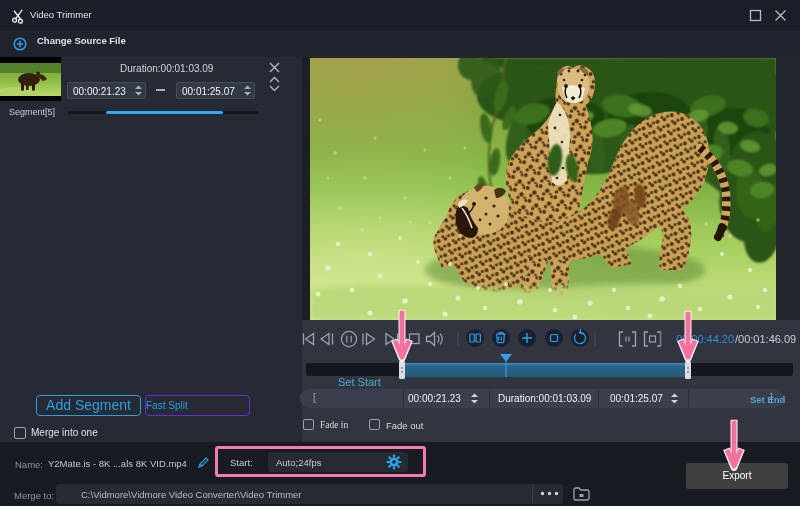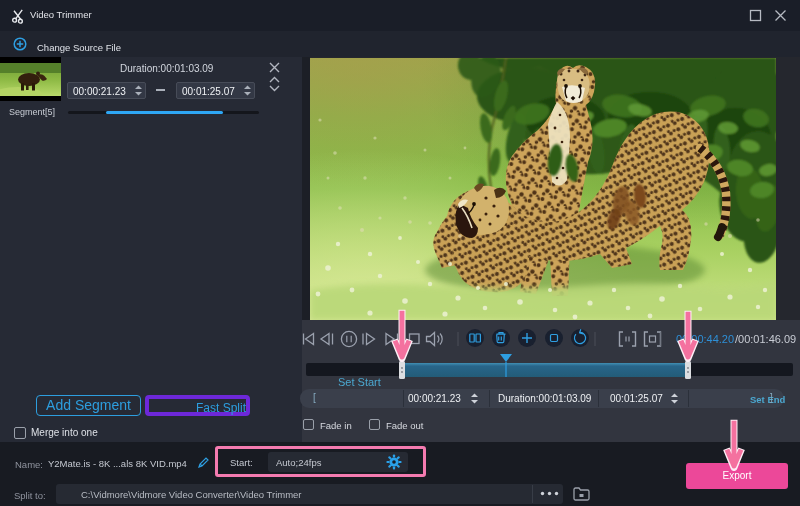--- a/index.html
+++ b/index.html
@@ -26,21 +26,21 @@
   </svg>
   <svg class="abs" style="left:774px;top:9px;" width="13" height="13" viewBox="0 0 13 13">
     <path d="M1.5 1.5 L11.5 11.5 M11.5 1.5 L1.5 11.5" stroke="#b6bac2" stroke-width="1.3"></path>
   </svg>
 
   <div class="abs" style="left:0;top:31px;width:800px;height:26px;background:#20242e;"></div>
   <svg class="abs" style="left:13px;top:37px;" width="14" height="14" viewBox="0 0 14 14">
     <circle cx="7" cy="7" r="5.8" fill="none" stroke="#2e9fe2" stroke-width="1.5"></circle>
     <path d="M7 3.8 V10.2 M3.8 7 H10.2" stroke="#2e9fe2" stroke-width="1.5"></path>
   </svg>
-  <div class="abs" style="left:37px;top:42px;font-size:9.5px;color:#dfe2e8;">Change Source File</div>
+  <div class="abs" style="left:37px;top:35px;font-size:9.5px;color:#dfe2e8;font-weight:bold;">Change Source File</div>
 
   <div class="abs" style="left:0;top:57px;width:302px;height:385px;background:#262a35;"></div>
 
   <div class="abs" style="left:0;top:57px;width:61px;height:44px;background:#000;"></div>
   <svg class="abs" style="left:0;top:63px;" width="61" height="33" viewBox="0 0 61 33">
     <defs>
       <linearGradient id="bearbg" x1="0" y1="0" x2="0" y2="1">
         <stop offset="0" stop-color="#6f9c33"></stop>
         <stop offset="0.5" stop-color="#8db944"></stop>
         <stop offset="1" stop-color="#b8d96a"></stop>
@@ -77,21 +77,21 @@
       <path d="M2 2 L11 11 M11 2 L2 11"></path>
       <path d="M2 21 L6.5 16.5 L11 21"></path>
       <path d="M2 25 L6.5 29.5 L11 25"></path>
     </g>
   </svg>
 
   <div class="abs" style="left:68px;top:111px;width:191px;height:3px;background:#14161c;border-radius:1.5px;"></div>
   <div class="abs" style="left:106px;top:111px;width:117px;height:3px;background:#2ea7f5;border-radius:1.5px;"></div>
 
   <div class="abs" style="left:36px;top:395px;width:105px;height:21px;border:1px solid #2d9edf;border-radius:4px;color:#2d9edf;font-size:14px;text-align:center;line-height:19px;">Add Segment</div>
-  <div class="abs" style="left:145px;top:395px;width:105px;height:21px;border:4px solid #6d28d9;border-radius:4px;color:#2d9edf;font-size:12px;text-align:right;line-height:19px;">Fast Split</div>
+  <div class="abs" style="left:145px;top:395px;width:105px;height:21px;border:1px solid #6d28d9;border-radius:4px;color:#2d9edf;font-size:10px;text-align:left;line-height:19px;">Fast Split</div>
 
   <div class="abs" style="left:14px;top:427px;width:12px;height:12px;border:1.5px solid #9aa0aa;border-radius:2px;"></div>
   <div class="abs" style="left:31px;top:427px;font-size:10px;color:#dde0e6;">Merge into one</div>
 
   <div class="abs" style="left:302px;top:57px;width:498px;height:263px;background:#25272e;"></div>
   <div class="abs" style="left:302px;top:57px;width:8px;height:263px;background:#1c1f26;"></div>
 
   <svg class="abs" style="left:310px;top:58px;" width="466" height="262" viewBox="0 0 466 262">
     <defs>
       <linearGradient id="grass" x1="0" y1="0" x2="0" y2="1">
@@ -444,21 +444,21 @@
   <div class="abs" style="left:610px;top:393px;font-size:10px;color:#eef0f3;">00:01:25.07</div>
   <svg class="abs" style="left:670px;top:393px;" width="9" height="11" viewBox="0 0 9 11">
     <path d="M1 4 L4.5 0.5 L8 4 Z" fill="#ced2d9"></path>
       <path d="M1 7 L4.5 10.5 L8 7 Z" fill="#ced2d9"></path>
   </svg>
   <div class="abs" style="left:688px;top:390px;width:1px;height:17px;background:#2b303a;"></div>
   <div class="abs" style="left:713px;top:394px;font-size:9.5px;font-weight:bold;color:#4ba7cf;white-space:nowrap;margin-left:37px;">Set End</div>
   <div class="abs" style="left:770px;top:392px;font-size:10px;color:#86abc0;">]</div>
 
   <div class="abs" style="left:303px;top:419px;width:11px;height:11px;border:1.5px solid #9aa0aa;border-radius:2px;"></div>
-  <div class="abs" style="left:320px;top:420px;font-size:9.5px;color:#d6d9df;">Fade in</div>
+  <div class="abs" style="left:320px;top:420px;font-size:9.5px;color:#d6d9df;font-family:Liberation Serif, serif;">Fade in</div>
   <div class="abs" style="left:369px;top:419px;width:11px;height:11px;border:1.5px solid #9aa0aa;border-radius:2px;"></div>
   <div class="abs" style="left:386px;top:420px;font-size:9.5px;color:#d6d9df;">Fade out</div>
 
   <div class="abs" style="left:0;top:442px;width:800px;height:64px;background:#181b22;"></div>
   <div class="abs" style="left:15px;top:459px;font-size:9.5px;color:#8f939e;">Name:</div>
   <div class="abs" style="left:48px;top:458px;font-size:9.5px;color:#c4c8d0;">Y2Mate.is - 8K ...als  8K VID.mp4</div>
   <svg class="abs" style="left:197px;top:456px;" width="13" height="13" viewBox="0 0 13 13">
     <path d="M2 11 L3 8 L9 2 L11 4 L5 10 Z M3 8 L5 10" fill="none" stroke="#2e9fe2" stroke-width="1.2"></path>
   </svg>
   <div class="abs" style="left:230px;top:457px;font-size:9.5px;color:#c4c8d0;">Start:</div>
@@ -476,23 +476,23 @@
         <rect x="6.9" y="12.4" width="2.2" height="3.2" rx="0.8" transform="rotate(45 8 8)"></rect>
         <rect x="0.4" y="6.9" width="3.2" height="2.2" rx="0.8" transform="rotate(45 8 8)"></rect>
         <rect x="12.4" y="6.9" width="3.2" height="2.2" rx="0.8" transform="rotate(45 8 8)"></rect>
       </g>
     </g>
     <circle cx="8" cy="8" r="1.8" fill="#181b22"></circle>
   </svg>
 
   <div class="abs" style="left:215px;top:446px;width:211px;height:31px;border:3px solid #f47bb0;border-radius:3px;"></div>
 
-  <div class="abs" style="left:686px;top:463px;width:102px;height:26px;background:#ec4899;border-radius:3px;color:#fff;font-size:10px;text-align:center;line-height:26px;">Export</div>
-
-  <div class="abs" style="left:14px;top:490px;font-size:9.5px;color:#8f939e;">Split to:</div>
+  <div class="abs" style="left:686px;top:463px;width:102px;height:26px;background:#404040;border-radius:3px;color:#fff;font-size:10px;text-align:center;line-height:26px;">Export</div>
+
+  <div class="abs" style="left:14px;top:490px;font-size:9.5px;color:#8f939e;">Merge to:</div>
   <div class="abs" style="left:56px;top:484px;width:507px;height:20px;background:#262a33;border-radius:3px;"></div>
   <div class="abs" style="left:63px;top:489px;font-size:9.5px;color:#b8bcc4;margin-left:18px;">C:\Vidmore\Vidmore Video Converter\Video Trimmer</div>
   <div class="abs" style="left:532px;top:485px;width:1px;height:18px;background:#383d47;"></div>
   <svg class="abs" style="left:540px;top:491px;" width="19" height="5" viewBox="0 0 19 5">
     <circle cx="2.5" cy="2.5" r="1.7" fill="#cfd3da"></circle>
       <circle cx="9.5" cy="2.5" r="1.7" fill="#cfd3da"></circle>
       <circle cx="16.5" cy="2.5" r="1.7" fill="#cfd3da"></circle>
   </svg>
   <svg class="abs" style="left:572px;top:485px;" width="19" height="18" viewBox="0 0 19 18">
     <path d="M2 4.5 a1.5 1.5 0 0 1 1.5 -1.5 H7 l1.5 2 H15.5 a1.5 1.5 0 0 1 1.5 1.5 V13.5 a1.5 1.5 0 0 1 -1.5 1.5 H3.5 A1.5 1.5 0 0 1 2 13.5 Z" fill="none" stroke="#9aa0aa" stroke-width="1.3"></path>

